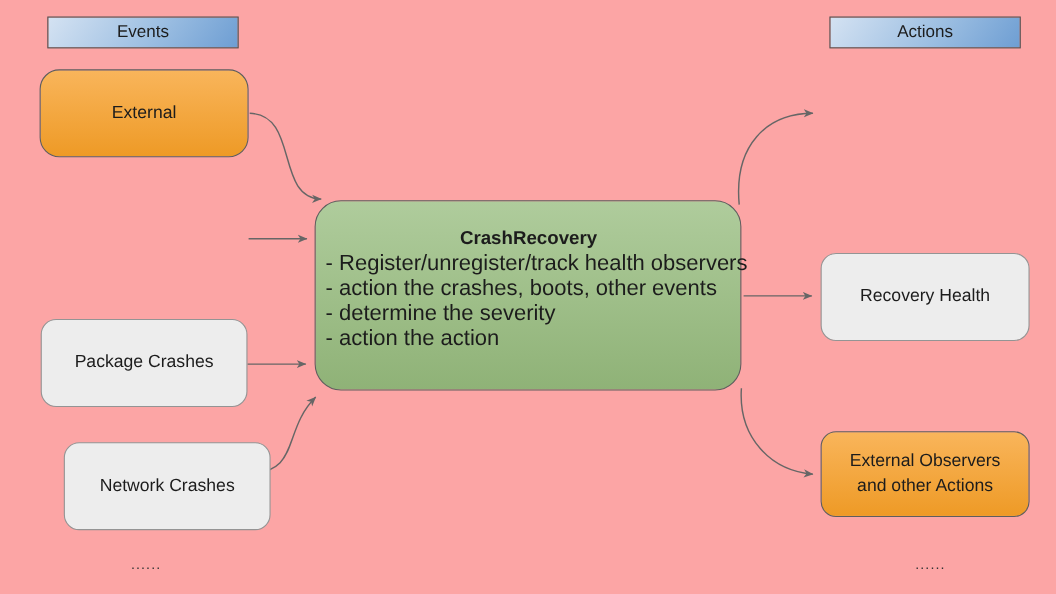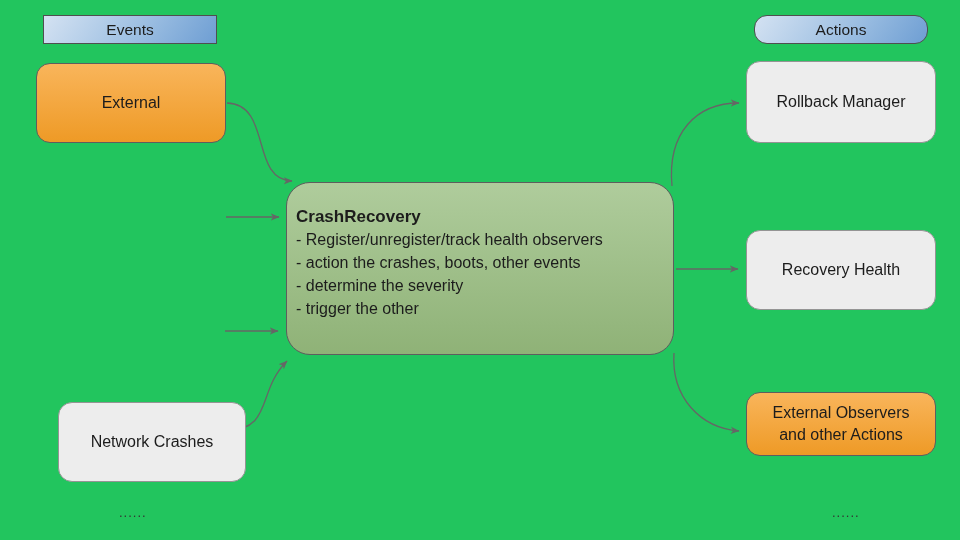--- a/index.html
+++ b/index.html
@@ -1,17 +1,17 @@
 <!DOCTYPE html>
 <html><head>
 <meta charset="utf-8">
 <style>
   html,body{margin:0;padding:0;background:#fff;}
   .canvas{
-    position:relative;width:960px;height:540px;background:#22c55e;overflow:hidden;
+    position:relative;width:960px;height:540px;background:#fca5a5;overflow:hidden;
     font-family:"Liberation Sans",sans-serif;color:#1c1c1c;
   }
   .hdr{
     position:absolute;display:flex;align-items:center;justify-content:center;
     width:174px;height:29px;font-size:15.5px;
     background:linear-gradient(125deg,#d4e2f2 0%,#9dbfe2 55%,#6e9ed3 100%);
     border:1px solid #4f4f4f;box-sizing:border-box;
   }
   .node{
     position:absolute;display:flex;flex-direction:column;align-items:center;justify-content:center;
@@ -19,22 +19,22 @@
     font-size:16px;line-height:22px;text-align:center;
   }
   .node.gray{background:#ededed;border:1px solid #949494;}
   .node.orange{background:linear-gradient(180deg,#f9b55b 0%,#ee9a26 100%);border:1px solid #5e5e5e;}
   .center-box{
     position:absolute;left:286px;top:182px;width:388px;height:173px;border-radius:24px;
     background:linear-gradient(180deg,#afcc9c 0%,#8fb277 100%);
     border:1px solid #5e5e5e;box-sizing:border-box;
     padding:22px 8px 0 9px;
   }
-  .center-title{font-size:17px;font-weight:bold;line-height:23px;}
-  .bullet{font-size:16px;line-height:23px;text-align:left;white-space:nowrap;}
+  .center-title{font-size:17px;font-weight:bold;text-align:center;line-height:23px;}
+  .bullet{font-size:20px;line-height:23px;text-align:left;white-space:nowrap;}
   .dots{position:absolute;font-size:13px;letter-spacing:1px;color:#333;}
   svg.wires{position:absolute;left:0;top:0;pointer-events:none;}
 </style>
 </head>
 <body>
 
 <div class="canvas">
 
   <svg class="wires" width="960" height="540" viewBox="0 0 960 540">
     <defs>
@@ -49,46 +49,46 @@
       <path d="M 226 431 C 274 429, 256 392, 287 361" marker-end="url(#arrow)"></path>
       <path d="M 672 186 C 667 132, 697 103, 739 103" marker-end="url(#arrow)"></path>
       <path d="M 676 269 L 738 269" marker-end="url(#arrow)"></path>
       <path d="M 674 353 C 671 398, 701 428, 739 431" marker-end="url(#arrow)"></path>
     </g>
   </svg>
 
   <div class="hdr" style="left:43px;top:15px;">
     <span>Events</span>
   </div>
-  <div class="hdr" style="left:754px;top:15px;border-radius:13px;">
+  <div class="hdr" style="left:754px;top:15px;">
     <span>Actions</span>
   </div>
 
-  <div class="node orange" style="left:36px;top:63px;">
+  <div class="node orange" style="left:36px;top:63px;border-radius:18px;">
     <span>External</span>
+  </div>
+  <div class="node gray" style="left:37px;top:290px;width:188px;">
+    <span>Package Crashes</span>
   </div>
   <div class="node gray" style="left:37px;top:402px;width:188px;margin-left:21px;">
     <span>Network Crashes</span>
   </div>
 
   <div class="center-box">
     <div class="center-title">CrashRecovery</div>
     <div class="bullet">- Register/unregister/track health observers</div>
     <div class="bullet">- action the crashes, boots, other events</div>
     <div class="bullet">- determine the severity</div>
-    <div class="bullet">- trigger the other</div>
+    <div class="bullet">- action the action</div>
   </div>
 
-  <div class="node gray" style="left:746px;top:61px;height:82px;">
-    <span>Rollback Manager</span>
-  </div>
   <div class="node gray" style="left:746px;top:230px;">
     <span>Recovery Health</span>
   </div>
-  <div class="node orange" style="left:746px;top:392px;height:64px;">
+  <div class="node orange" style="left:746px;top:392px;height:78px;">
     <span>External Observers</span>
     <span>and other Actions</span>
   </div>
 
   <div class="dots" style="left:119px;top:505px;">......</div>
   <div class="dots" style="left:832px;top:505px;">......</div>
 
 </div>
 
 </body></html>

